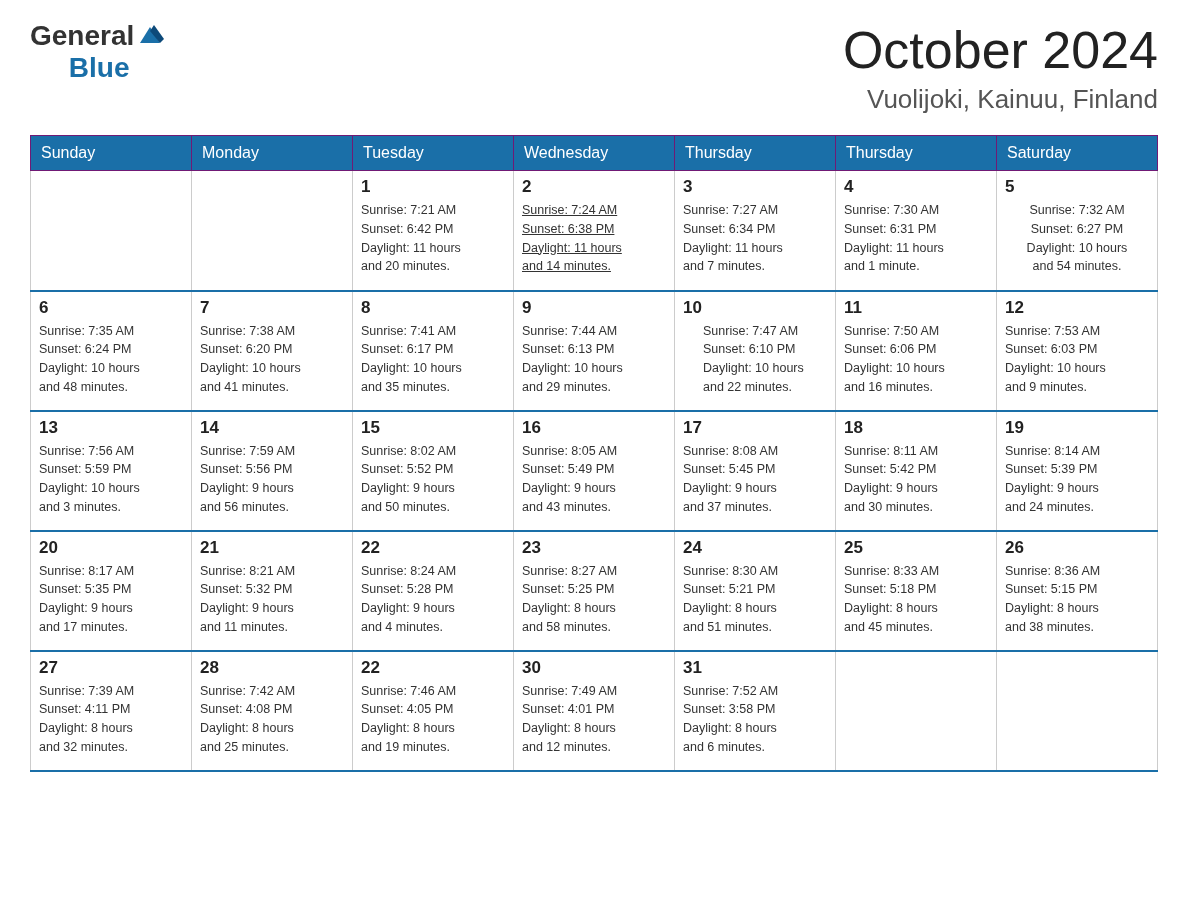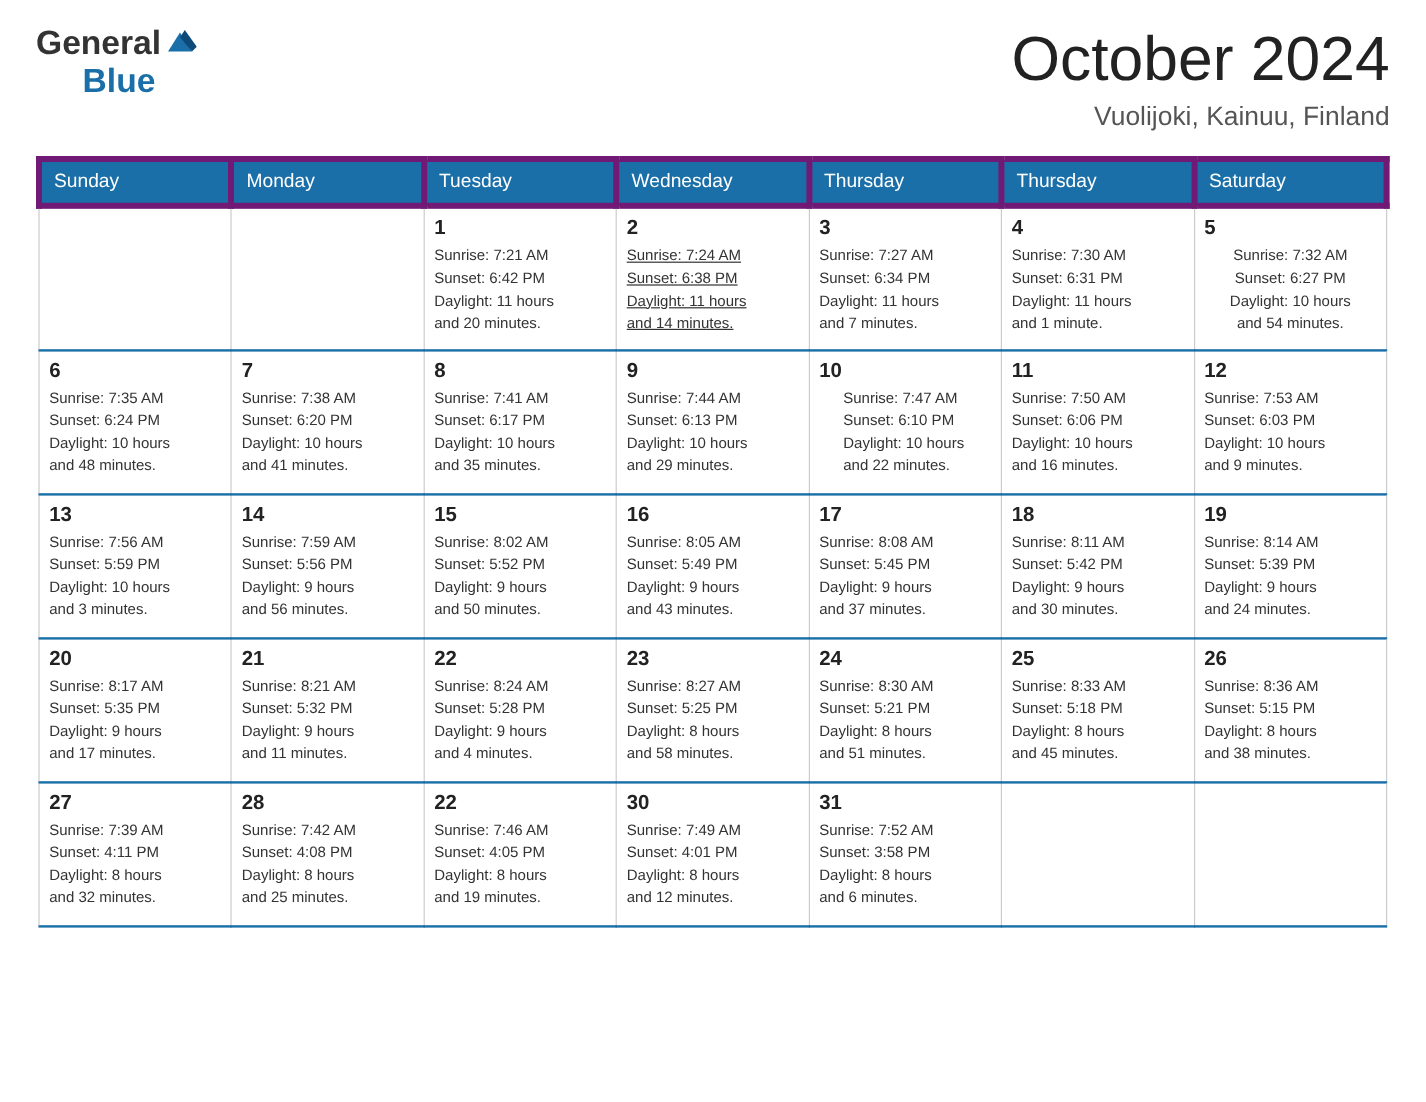--- a/index.html
+++ b/index.html
@@ -31,37 +31,37 @@
     }
     .title-section {
       text-align: right;
     }
     .month-title {
       font-size: 52px;
       font-weight: normal;
       color: #222;
     }
     .location {
-      font-size: 22px;
+      font-size: 26px;
       color: #555;
       margin-top: 4px;
     }
     .calendar {
       width: 100%;
       border-collapse: collapse;
       border: 1px solid #999;
     }
     .calendar thead tr th {
       background-color: #1a6fa8;
       color: #fff;
       padding: 8px 10px;
       text-align: left;
       font-size: 16px;
       font-weight: normal;
-      border: 5px solid #701a75;
+      border: 1px solid #701a75;
     }
     .calendar tbody tr td {
       vertical-align: top;
       padding: 6px 8px;
       border: 1px solid #ccc;
       width: calc(100% / 7);
       min-height: 110px;
       height: 120px;
     }
     .day-number {

